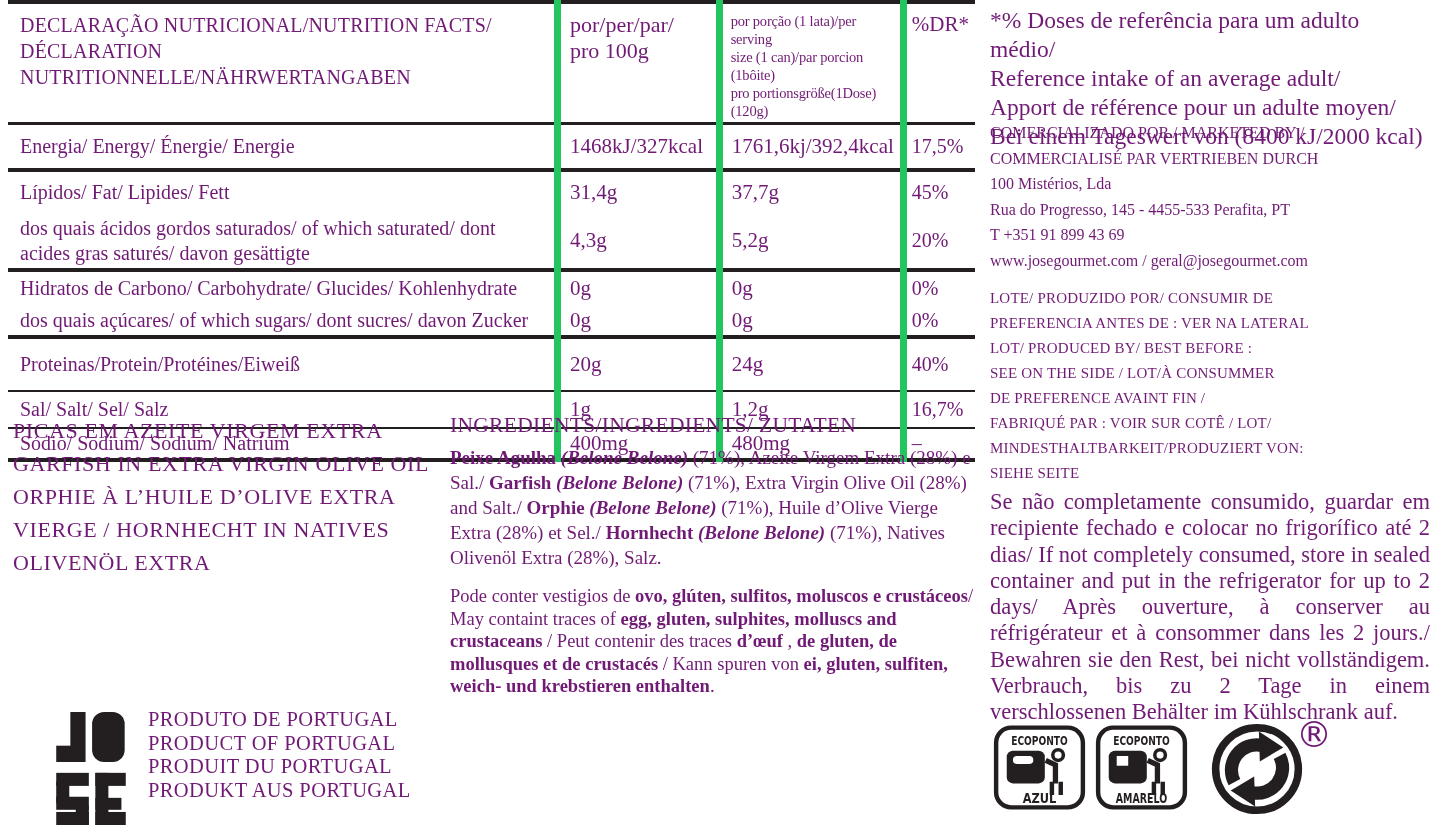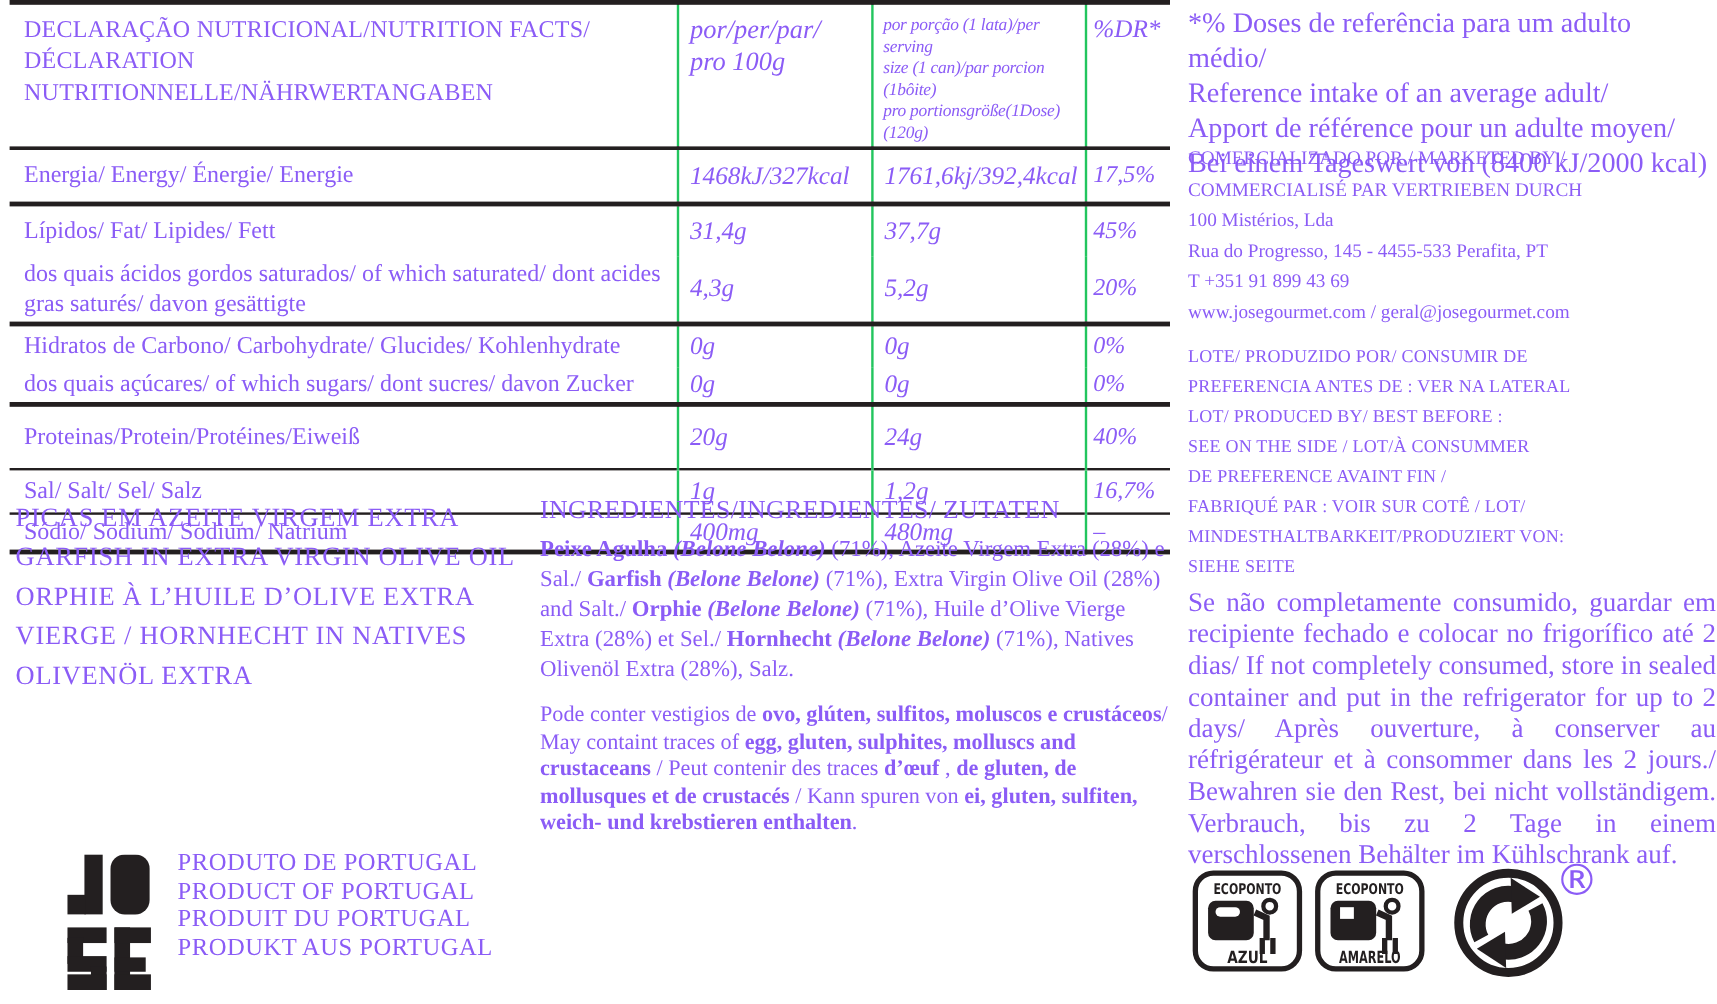--- a/index.html
+++ b/index.html
@@ -1,36 +1,36 @@
 <!DOCTYPE html>
 <html><head>
 <meta charset="utf-8">
 <style>
   * { box-sizing: border-box; }
   html,body { margin:0; padding:0; background:#fff; }
   .page {
     position:relative; width:1431px; height:837px; overflow:hidden;
-    background:#fff; color:#8b5cf6;
+    background:#fff; color:#701a75;
     font-family:"Liberation Serif", serif;
   }
 
   
   .nutri { position:absolute; left:8px; top:0; width:967px; border-collapse:collapse; border-top:4px solid #231f20; border-bottom:4px solid #231f20; }
   .nutri th, .nutri td { font-weight:normal; text-align:left; vertical-align:middle; padding:2px 6px 2px 12px; }
   .nutri col.c1 { width:557px; } .nutri col.c2 { width:162px; } .nutri col.c3 { width:178px; } .nutri col.c4 { width:70px; }
   .nutri thead th { vertical-align:top; padding-top:8px; }
   .nutri thead tr { height:62px; border-bottom:3px solid #231f20; }
   .nutri .hdr-main { font-size:20px; line-height:26px; letter-spacing:0.2px; }
   .nutri .hdr-per100 { font-size:22px; line-height:26px; padding-left:9px; }
   .nutri .hdr-serving { font-size:14.5px; line-height:18px; padding-left:8px; letter-spacing:-0.2px; }
   .nutri .hdr-dr { font-size:21px; padding-left:5px; }
   .nutri td.lbl { font-size:20px; line-height:25px; }
   .nutri td.val { font-size:21px; padding-left:9px; }
   .nutri td.dr  { font-size:20px; padding-left:5px; }
-  .nutri th + th, .nutri td + td { border-left:2px solid #22c55e;font-style:italic; }
+  .nutri th + th, .nutri td + td { border-left:7px solid #22c55e; }
   .nutri tr.rule-thick { border-bottom:4px solid #231f20; }
   .nutri tr.rule-thin  { border-bottom:2px solid #231f20; }
   .nutri tr.rule-none  { border-bottom:0; }
   .nutri tbody tr:nth-child(1){height:46px}
   .nutri tbody tr:nth-child(2){height:44px}
   .nutri tbody tr:nth-child(3){height:55px}
   .nutri tbody tr:nth-child(4){height:36px}
   .nutri tbody tr:nth-child(5){height:30px}
   .nutri tbody tr:nth-child(6){height:54px}
   .nutri tbody tr:nth-child(7){height:37px}
@@ -134,21 +134,21 @@
       <td class="val">400mg</td>
       <td class="val">480mg</td>
       <td class="dr">–</td>
     </tr>
       </tbody>
   </table>
 
   <div class="product-name">PICAS EM AZEITE VIRGEM EXTRA<br>GARFISH IN EXTRA VIRGIN OLIVE OIL<br>ORPHIE À L’HUILE D’OLIVE EXTRA<br>VIERGE / HORNHECHT IN NATIVES<br>OLIVENÖL EXTRA</div>
 
   <div class="ingredients">
-    <div class="ing-title">INGREDIENTES/INGREDIENTES/ ZUTATEN</div>
+    <div class="ing-title">INGREDIENTS/INGREDIENTS/ ZUTATEN</div>
     <div class="ing-body"><span class="b">Peixe Agulha </span><span class="b i">(Belone Belone)</span><span> (71%), Azeite Virgem Extra (28%) e Sal./ </span><span class="b">Garfish </span><span class="b i">(Belone Belone)</span><span> (71%), Extra Virgin Olive Oil (28%) and Salt./ </span><span class="b">Orphie </span><span class="b i">(Belone Belone)</span><span> (71%), Huile d’Olive Vierge Extra (28%) et Sel./ </span><span class="b">Hornhecht </span><span class="b i">(Belone Belone)</span><span> (71%), Natives Olivenöl Extra (28%), Salz.</span></div>
     <div class="allergens"><span>Pode conter vestigios de </span><span class="b">ovo, glúten, sulfitos, moluscos e crustáceos</span><span>/ May containt traces of </span><span class="b">egg, gluten, sulphites, molluscs and crustaceans</span><span> / Peut contenir des traces </span><span class="b">d’œuf</span><span> , </span><span class="b">de gluten, de mollusques et de crustacés</span><span> / Kann spuren von </span><span class="b">ei, gluten, sulfiten, weich- und krebstieren enthalten</span><span>.</span></div>
   </div>
 
   <div class="footnote">*% Doses de referência para um adulto médio/<br>Reference intake of an average adult/<br>Apport de référence pour un adulte moyen/<br>Bei einem Tageswert von (8400 kJ/2000 kcal)</div>
   <div class="marketed">COMERCIALIZADO POR  / MARKETED BY /<br>COMMERCIALISÉ PAR VERTRIEBEN DURCH<br>100 Mistérios, Lda<br>Rua do Progresso, 145 - 4455-533 Perafita, PT<br>T +351 91 899 43 69<br>www.josegourmet.com / geral@josegourmet.com</div>
   <div class="lot">LOTE/ PRODUZIDO POR/ CONSUMIR DE<br>PREFERENCIA ANTES DE : VER NA LATERAL<br>LOT/ PRODUCED BY/ BEST BEFORE :<br>SEE ON THE SIDE /  LOT/À CONSUMMER<br>DE PREFERENCE AVAINT FIN /<br>FABRIQUÉ PAR : VOIR SUR COTÊ / LOT/<br>MINDESTHALTBARKEIT/PRODUZIERT VON:<br>SIEHE SEITE</div>
   <div class="storage">Se não completamente consumido, guardar em recipiente fechado e colocar no frigorífico até 2 dias/ If not completely consumed, store in sealed container and put in the refrigerator for up to 2 days/ Après ouverture, à conserver au réfrigérateur et à consommer dans les 2 jours./ Bewahren sie den Rest, bei nicht vollständigem. Verbrauch, bis zu 2 Tage in einem verschlossenen Behälter im Kühlschrank auf.</div>
 
   <svg class="jose-logo" viewBox="0 0 64 104" aria-hidden="true">

